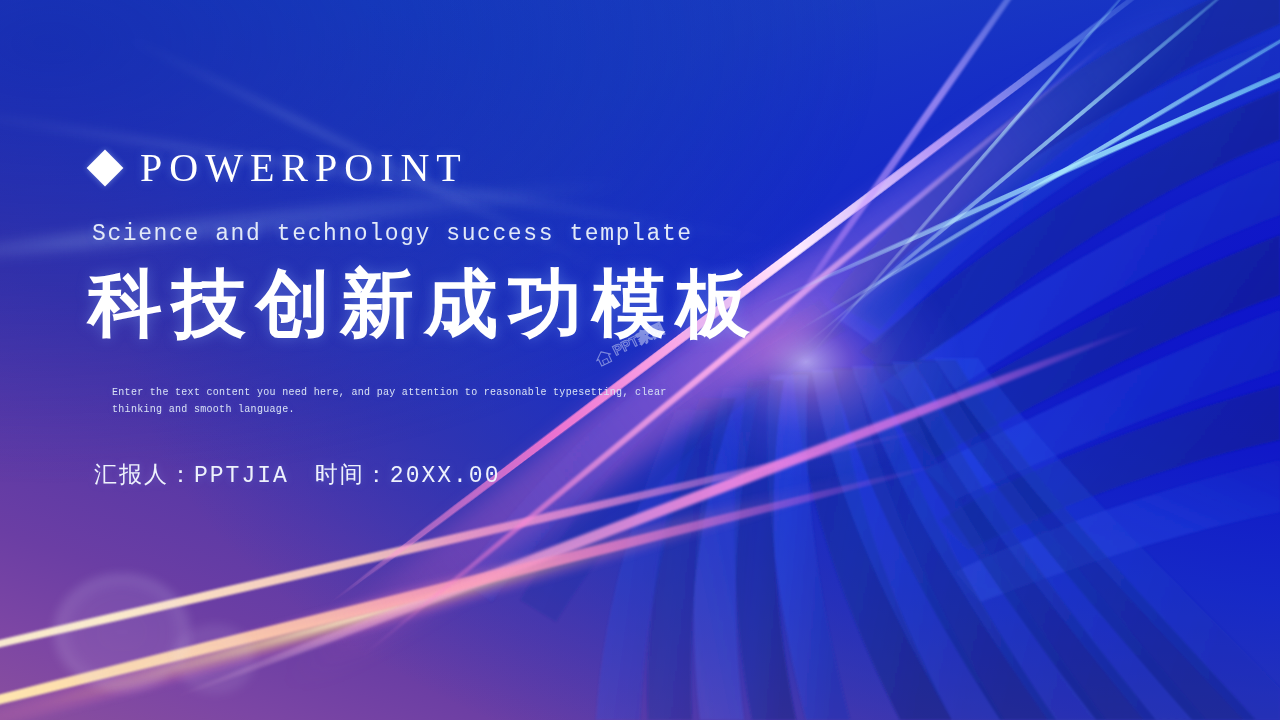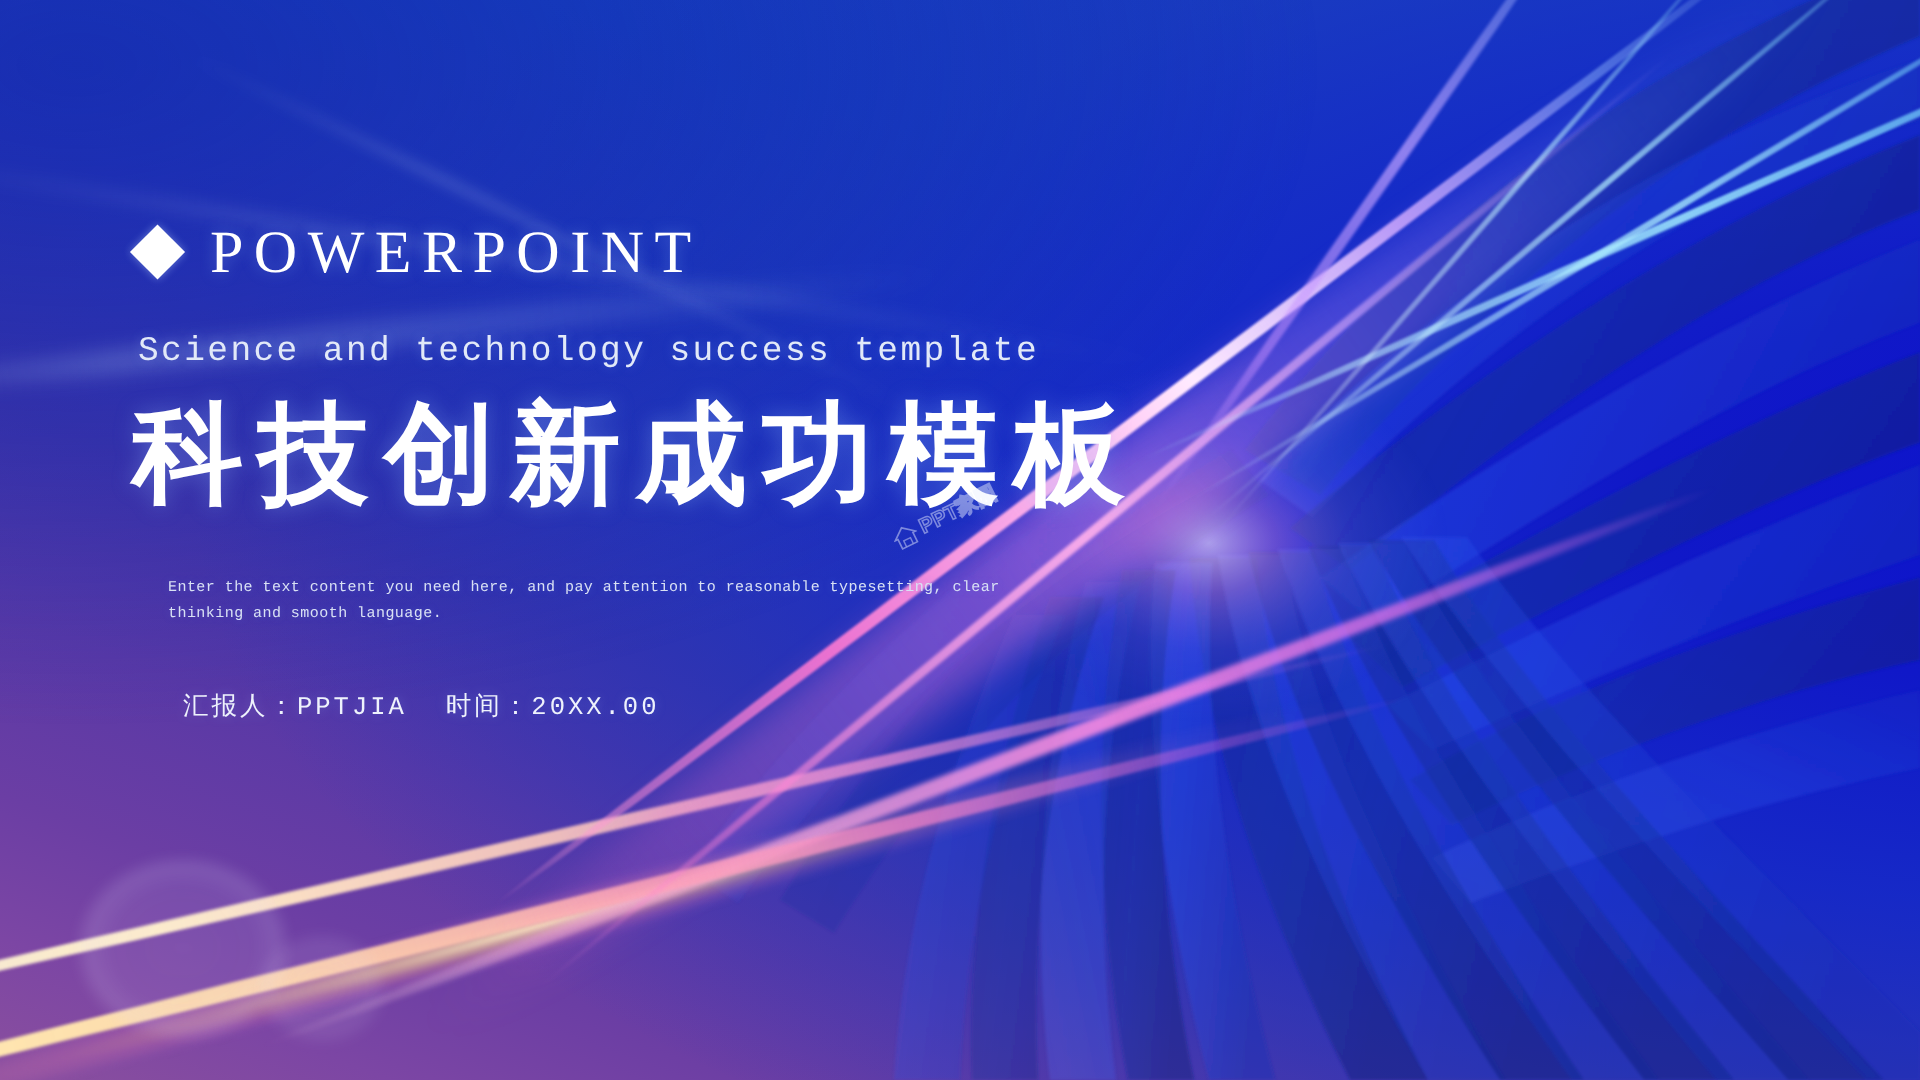--- a/index.html
+++ b/index.html
@@ -365,26 +365,25 @@
     line-height: 1.65;
     color: #d9e1f4;
     text-shadow: 0 0 6px rgba(120,160,255,0.25);
     margin-left: 15px;
   }
 
   .meta-row {
     position: absolute;
     left: 2px; top: 459px;
     font-family: "Liberation Mono", "DejaVu Sans Mono", monospace;
-    font-size: 17px;
+    font-size: 23px;
     letter-spacing: 2px;
     color: #eef2fc;
     white-space: nowrap;
     text-shadow: 0 0 8px rgba(140,180,255,0.30);
-    margin-left: 28px;
   }
   .meta-gap { display: inline-block; width: 26px; }
 
   
   .watermark {
     position: absolute;
     left: 596px; top: 352px;
     display: flex;
     align-items: center;
     gap: 3px;

